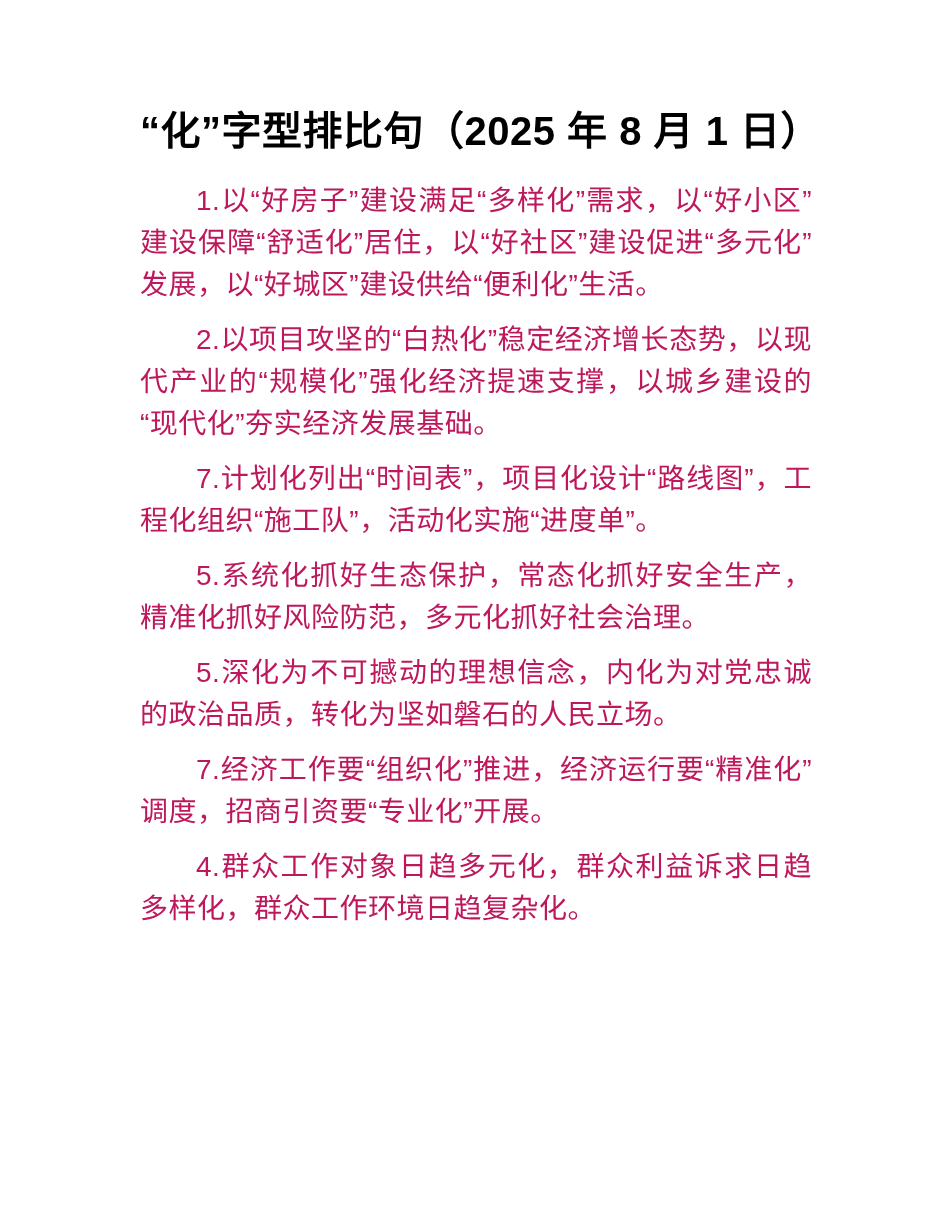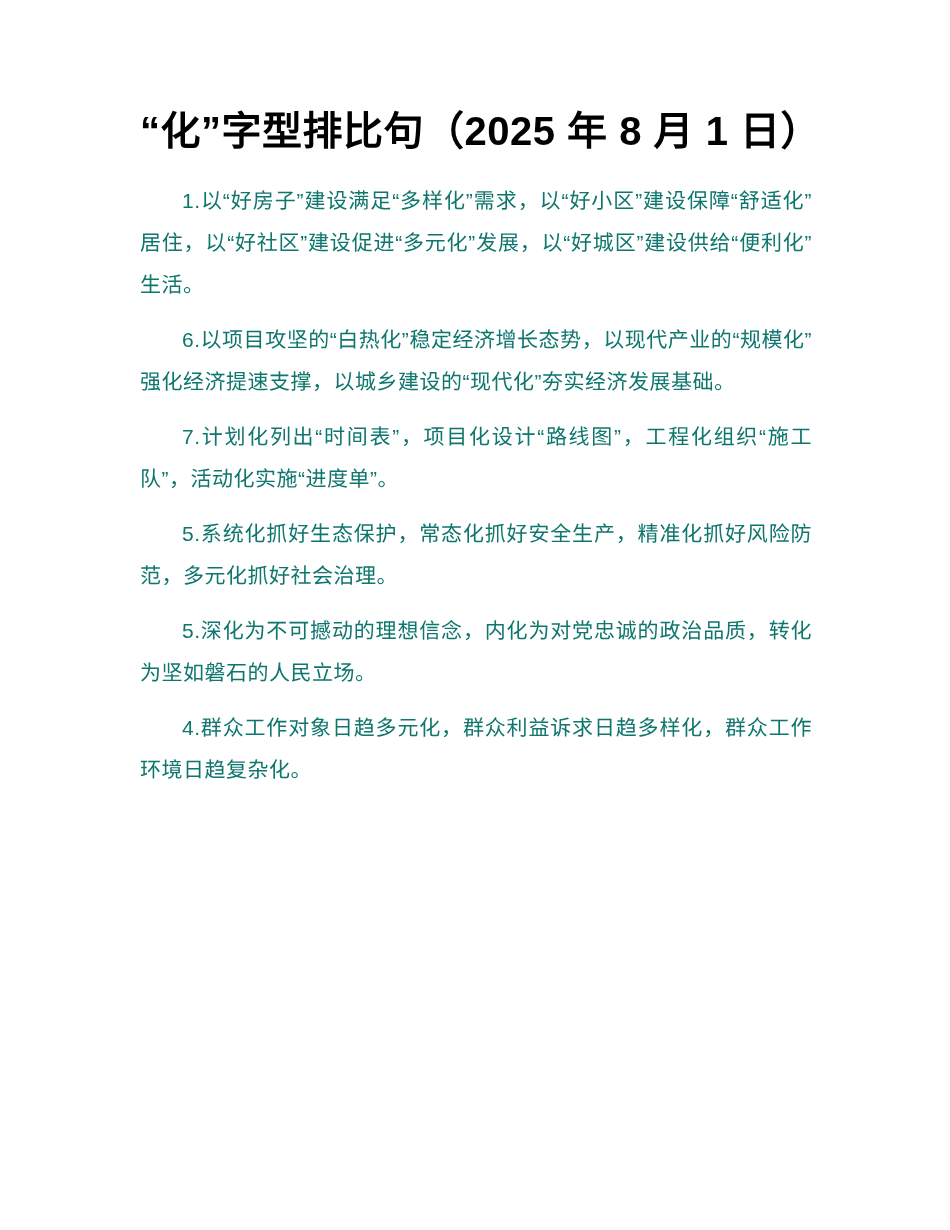--- a/index.html
+++ b/index.html
@@ -21,37 +21,38 @@
       font-size: 40px;
       font-weight: 600;
       line-height: 52px;
       text-align: center;
       letter-spacing: 0.5px;
       color: #000000;
       margin-bottom: 23px;
       white-space: nowrap;
     }
     .doc-body p {
-      font-size: 21px;
+      font-size: 28px;
       line-height: 42px;
       text-align: justify;
       text-indent: 2em;
-      color: #0f766e;
+      color: #be185d;
       margin: 0 0 13px 0;
       letter-spacing: 0.5px;
       font-weight: 400;
     }
   </style>
 </head>
 <body>
 
 <div class="page">
   <h1 class="doc-title">“化”字型排比句（2025 年 8 月 1 日）</h1>
 
   <div class="doc-body">
     <p>1.以“好房子”建设满足“多样化”需求，以“好小区”建设保障“舒适化”居住，以“好社区”建设促进“多元化”发展，以“好城区”建设供给“便利化”生活。</p>
-    <p>6.以项目攻坚的“白热化”稳定经济增长态势，以现代产业的“规模化”强化经济提速支撑，以城乡建设的“现代化”夯实经济发展基础。</p>
+    <p>2.以项目攻坚的“白热化”稳定经济增长态势，以现代产业的“规模化”强化经济提速支撑，以城乡建设的“现代化”夯实经济发展基础。</p>
     <p>7.计划化列出“时间表”，项目化设计“路线图”，工程化组织“施工队”，活动化实施“进度单”。</p>
     <p>5.系统化抓好生态保护，常态化抓好安全生产，精准化抓好风险防范，多元化抓好社会治理。</p>
     <p>5.深化为不可撼动的理想信念，内化为对党忠诚的政治品质，转化为坚如磐石的人民立场。</p>
+    <p>7.经济工作要“组织化”推进，经济运行要“精准化”调度，招商引资要“专业化”开展。</p>
     <p>4.群众工作对象日趋多元化，群众利益诉求日趋多样化，群众工作环境日趋复杂化。</p>
   </div>
 </div>
 
 </body></html>

